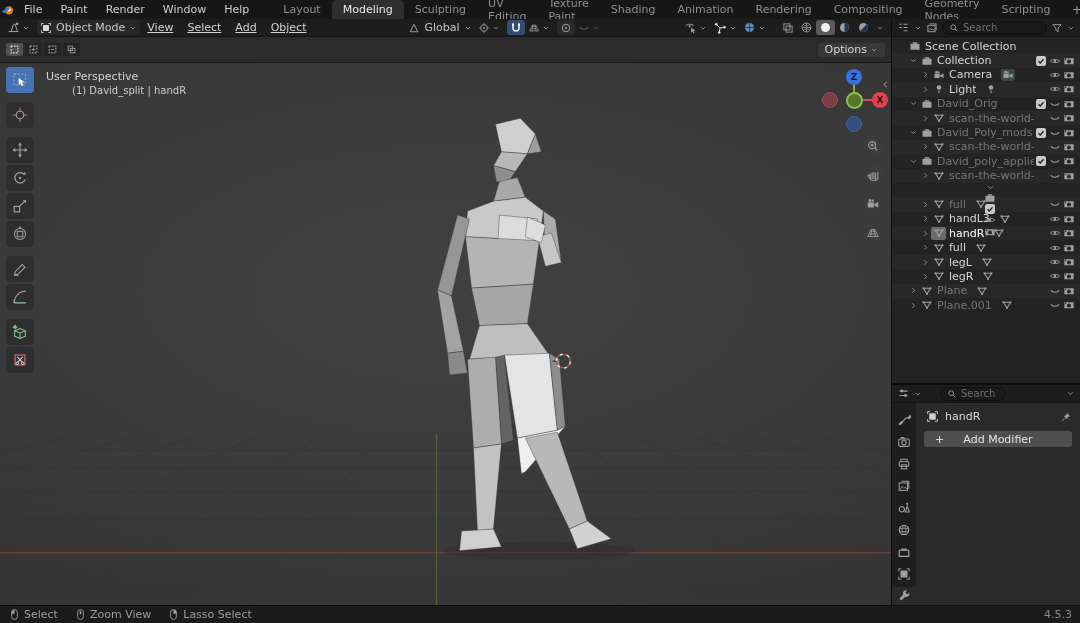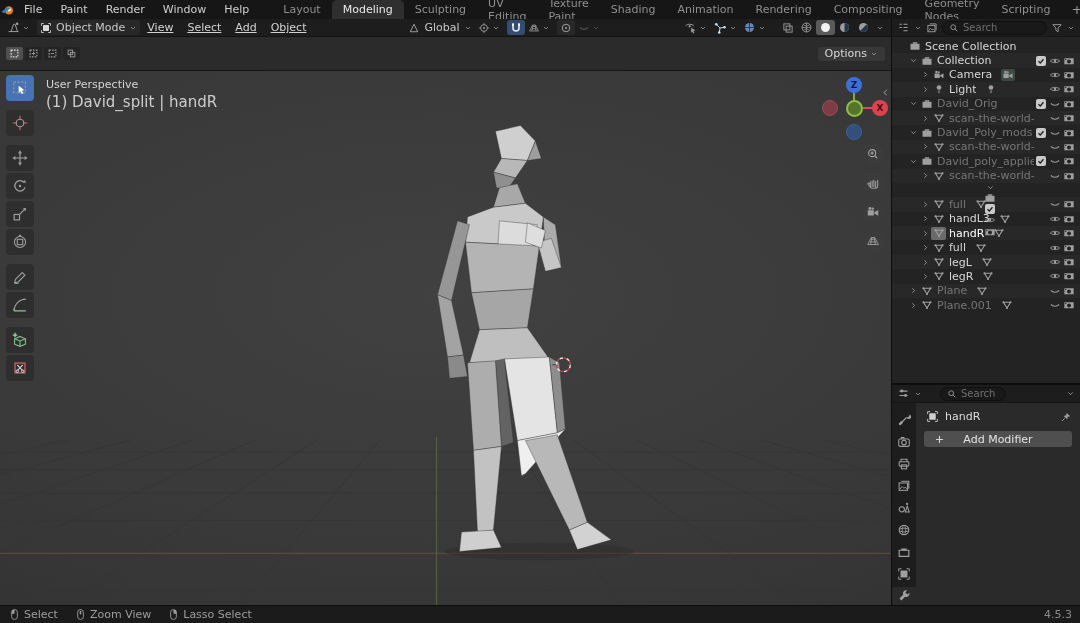--- a/index.html
+++ b/index.html
@@ -26,35 +26,35 @@
 
   .vp-header { height:18px; background:#1d1d1d; display:flex; align-items:center; padding:0 4px;
     flex:none; border-bottom:1px solid #141414; }
   .hdr-btn { display:flex; align-items:center; gap:2px; padding:0 3px; height:15px; border-radius:3px; color:#c7c7c7; }
   .hdr-btn.boxed { background:#282828; }
   .hdr-btn.blueon { background:rgba(71,114,179,.55); color:#e8eef8; }
   .hdr-menu { padding:0 7px; color:#d2d2d2;text-decoration:underline; }
   .hdr-sep { width:10px; }
   .vp-header .spacer { flex:1; }
 
-  .vp-toolsettings { height:34px; background:#2b2b2b; display:flex; align-items:center; padding:8px 6px;
+  .vp-toolsettings { height:26px; background:#2b2b2b; display:flex; align-items:center; padding:8px 6px;
     flex:none; border-bottom:1px solid #161616; }
   .selmode { width:17px; height:13px; border-radius:2px; background:#242424; margin-right:2px;
     display:flex; align-items:center; justify-content:center; color:#9a9a9a; }
   .selmode.active { background:#505050; color:#e0e0e0; }
   .options-btn { margin-left:auto; background:#383838; border-radius:3px; height:14px;
     display:flex; align-items:center; gap:3px; padding:0 7px; color:#d5d5d5; }
 
   .vp-canvas { flex:1; position:relative; min-height:0;
     background:radial-gradient(ellipse 90% 70% at 50% 42%, #414141 0%, #3a3a3a 60%, #343434 100%); }
   .scene-svg { position:absolute; inset:0; width:100%; height:100%; }
 
   .vp-overlay-text { position:absolute; left:46px; top:7px; pointer-events:none; }
   .vp-overlay-text .l1 { color:#d4d4d4; font-size:11px; }
-  .vp-overlay-text .l2 { color:#cccccc; font-size:15px; margin-top:2px; }
+  .vp-overlay-text .l2 { color:#cccccc; font-size:10px; margin-top:2px;margin-left:26px; }
 
   .tool-shelf { position:absolute; left:6px; top:4px; display:flex; flex-direction:column; gap:2px; }
   .tool-btn { width:28px; height:26px; border-radius:4px; background:#2c2c2ccc; display:flex;
     align-items:center; justify-content:center; color:#dcdcdc; }
   .tool-btn.active { background:#4772b3; }
   .tool-gap { height:5px; }
 
   .gizmo { position:absolute; left:818px; top:4px; width:72px; height:72px; }
   .gz-ball { position:absolute; width:16px; height:16px; border-radius:50%; display:flex;
     align-items:center; justify-content:center; font-size:9px; font-weight:bold; color:#18222e; }

